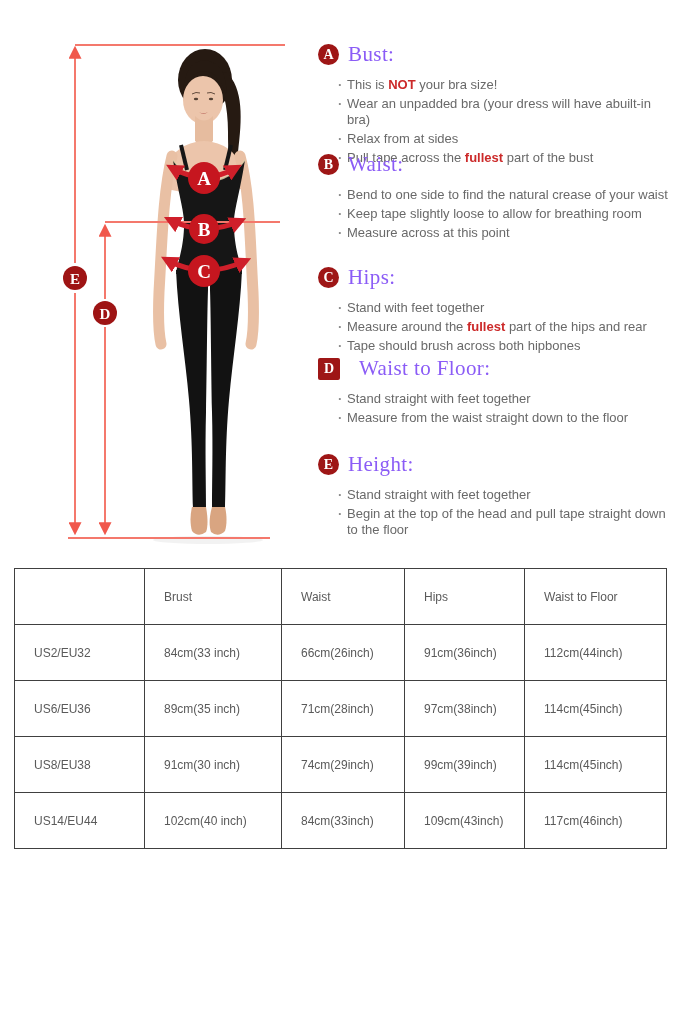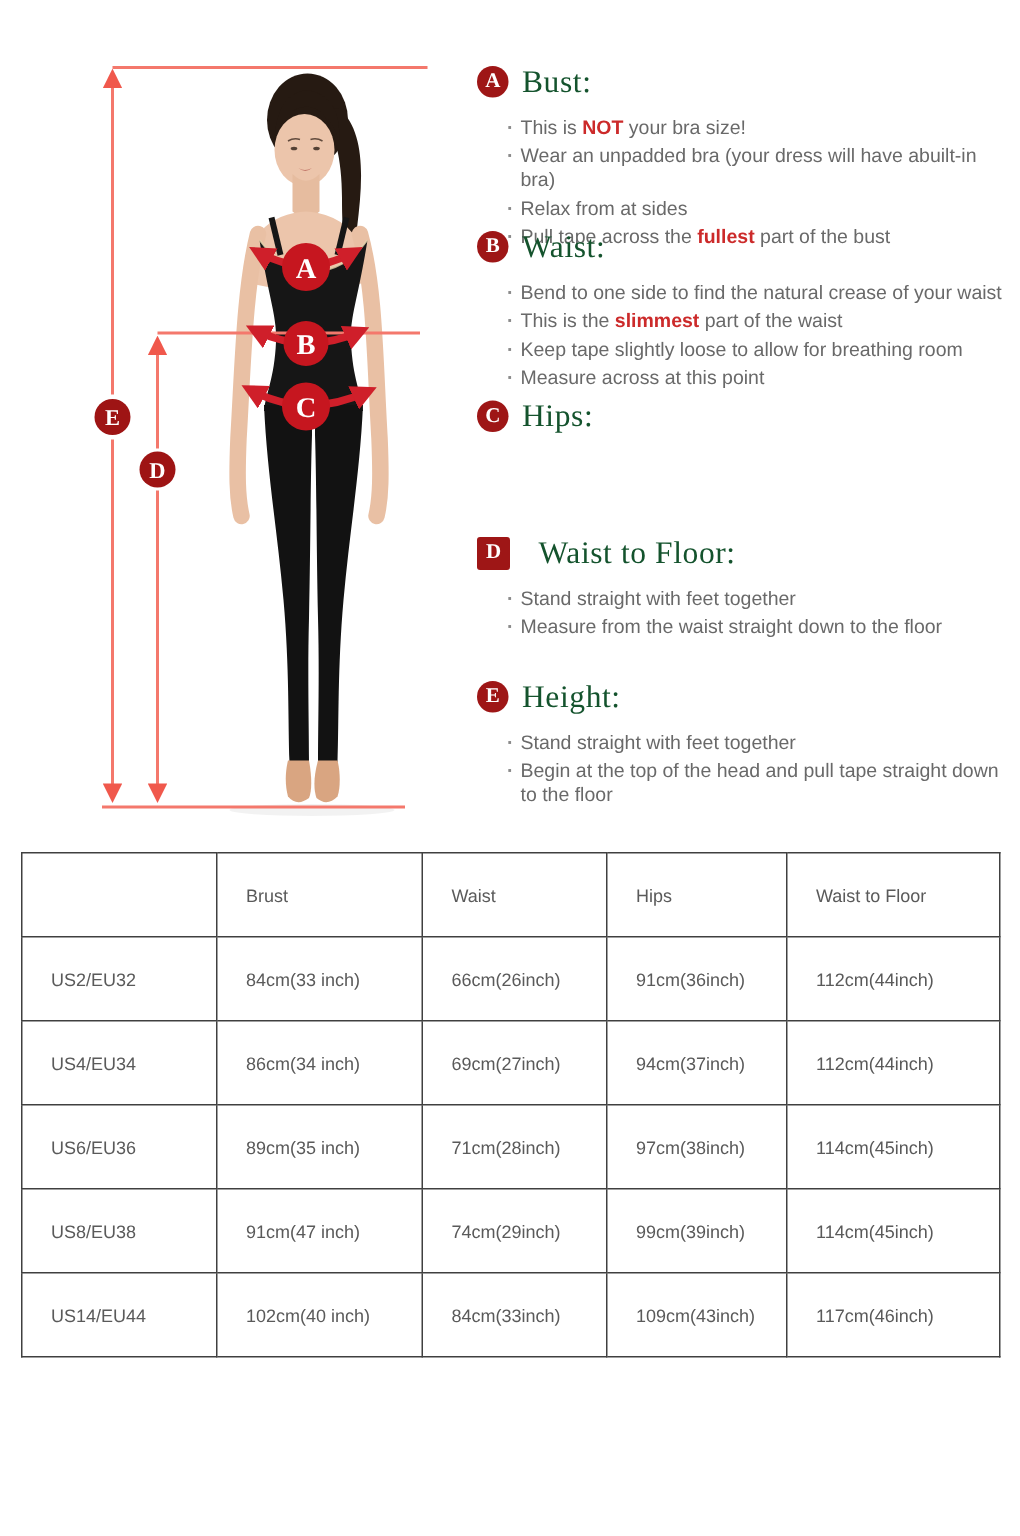--- a/index.html
+++ b/index.html
@@ -11,21 +11,21 @@
 
   
   .instructions{position:absolute;left:318px;top:0;width:352px;height:560px;}
   .section{position:absolute;left:0;width:350px;}
   .sec-head{display:flex;align-items:center;gap:9px;}
   .badge{flex:0 0 auto;width:21px;height:21px;border-radius:50%;background:#9e1616;color:#fff;
          font-family:"Liberation Serif",serif;font-weight:bold;font-size:14px;
          display:flex;align-items:center;justify-content:center;line-height:1;}
   .badge.square{border-radius:2px;width:22px;height:22px;}
   .sec-title{font-family:"Liberation Serif",serif;font-size:21px;font-weight:normal;
-             color:#14532d;margin:0;letter-spacing:.4px;}
+             color:#8b5cf6;margin:0;letter-spacing:.4px;}
   .sec-title.indent{margin-left:10px;}
   .section ul{list-style:none;margin:10px 0 0 0;padding:0 0 0 20px;}
   .section li{position:relative;padding-left:9px;font-size:13px;line-height:16px;
               margin-bottom:3px;color:#696969;max-width:330px;}
   .section li::before{content:"\00B7";position:absolute;left:0;top:0;color:#8a8a8a;font-weight:bold;}
   .hl{font-weight:bold;color:#cc2a2a;}
 
   
   .size-table{position:absolute;left:14px;top:568px;width:652px;border-collapse:collapse;
               table-layout:fixed;}
@@ -140,31 +140,35 @@
       </ul>
     </div>
 
     <div class="section" style="top:152px">
       <div class="sec-head">
         <span class="badge">B</span>
         <h2 class="sec-title">Waist:</h2>
       </div>
       <ul>
         <li><span>Bend to one side to find the natural crease of your waist</span></li>
-        <li><span>This is the </span><span class="hl">slimmest</span><span> part of the waist</span></li>
         <li><span>Keep tape slightly loose to allow for breathing room</span></li>
         <li><span>Measure across at this point</span></li>
       </ul>
     </div>
 
     <div class="section" style="top:265px">
       <div class="sec-head">
         <span class="badge">C</span>
         <h2 class="sec-title">Hips:</h2>
       </div>
+      <ul>
+        <li><span>Stand with feet together</span></li>
+        <li><span>Measure around the </span><span class="hl">fullest</span><span> part of the hips and rear</span></li>
+        <li><span>Tape should brush across both hipbones</span></li>
+      </ul>
     </div>
 
     <div class="section" style="top:356px">
       <div class="sec-head">
         <span class="badge square">D</span>
         <h2 class="sec-title indent">Waist to Floor:</h2>
       </div>
       <ul>
         <li><span>Stand straight with feet together</span></li>
         <li><span>Measure from the waist straight down to the floor</span></li>
@@ -201,36 +205,29 @@
         <th>Waist to Floor</th>
       </tr>
       <tr>
         <td>US2/EU32</td>
         <td>84cm(33 inch)</td>
         <td>66cm(26inch)</td>
         <td>91cm(36inch)</td>
         <td>112cm(44inch)</td>
       </tr>
       <tr>
-        <td>US4/EU34</td>
-        <td>86cm(34 inch)</td>
-        <td>69cm(27inch)</td>
-        <td>94cm(37inch)</td>
-        <td>112cm(44inch)</td>
-      </tr>
-      <tr>
         <td>US6/EU36</td>
         <td>89cm(35 inch)</td>
         <td>71cm(28inch)</td>
         <td>97cm(38inch)</td>
         <td>114cm(45inch)</td>
       </tr>
       <tr>
         <td>US8/EU38</td>
-        <td>91cm(47 inch)</td>
+        <td>91cm(30 inch)</td>
         <td>74cm(29inch)</td>
         <td>99cm(39inch)</td>
         <td>114cm(45inch)</td>
       </tr>
       <tr>
         <td>US14/EU44</td>
         <td>102cm(40 inch)</td>
         <td>84cm(33inch)</td>
         <td>109cm(43inch)</td>
         <td>117cm(46inch)</td>

